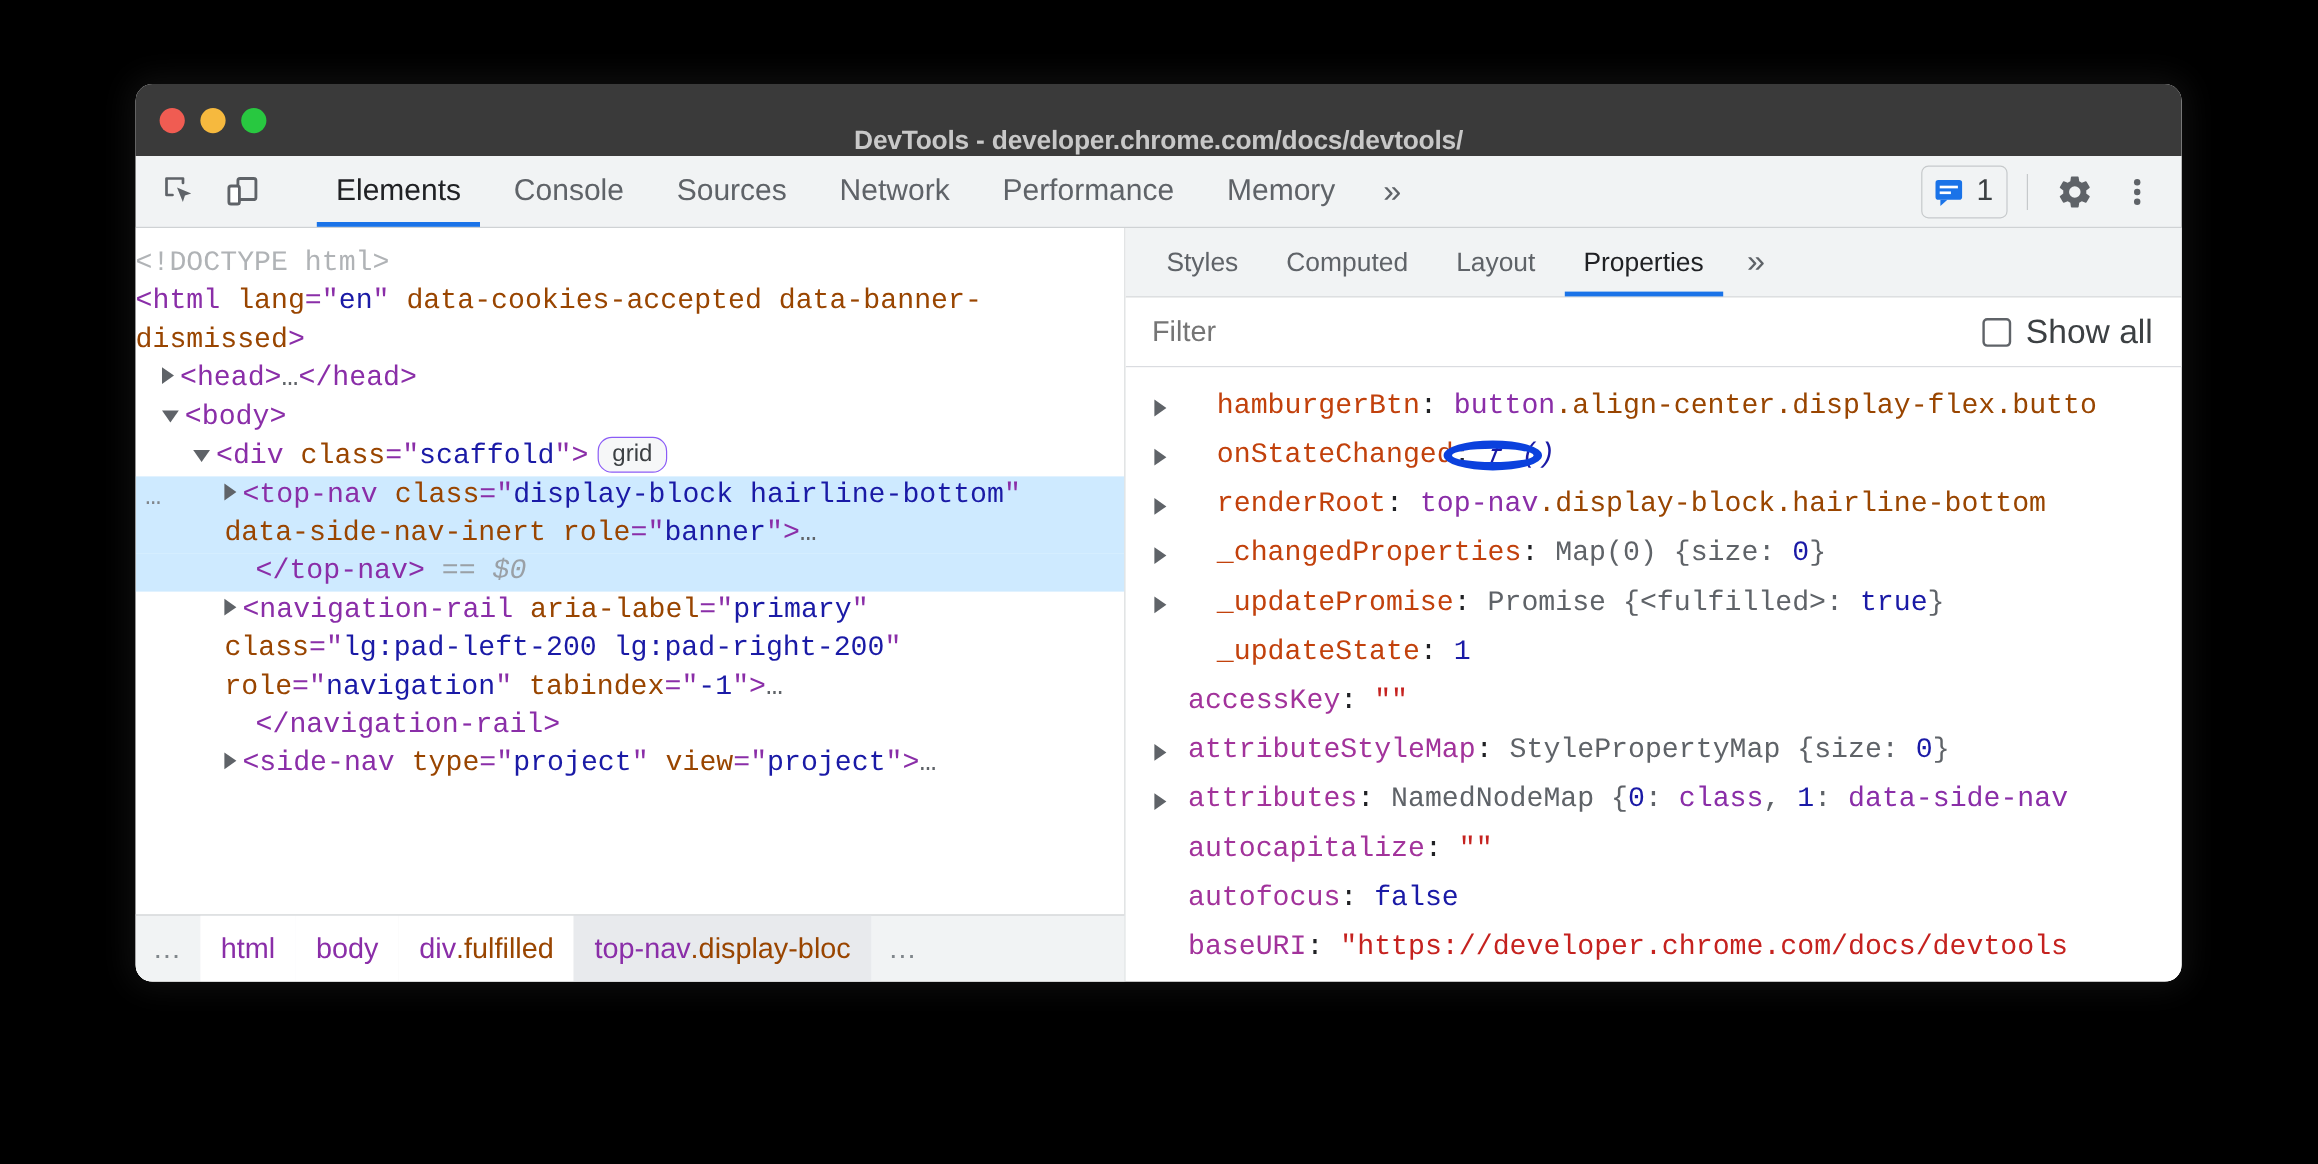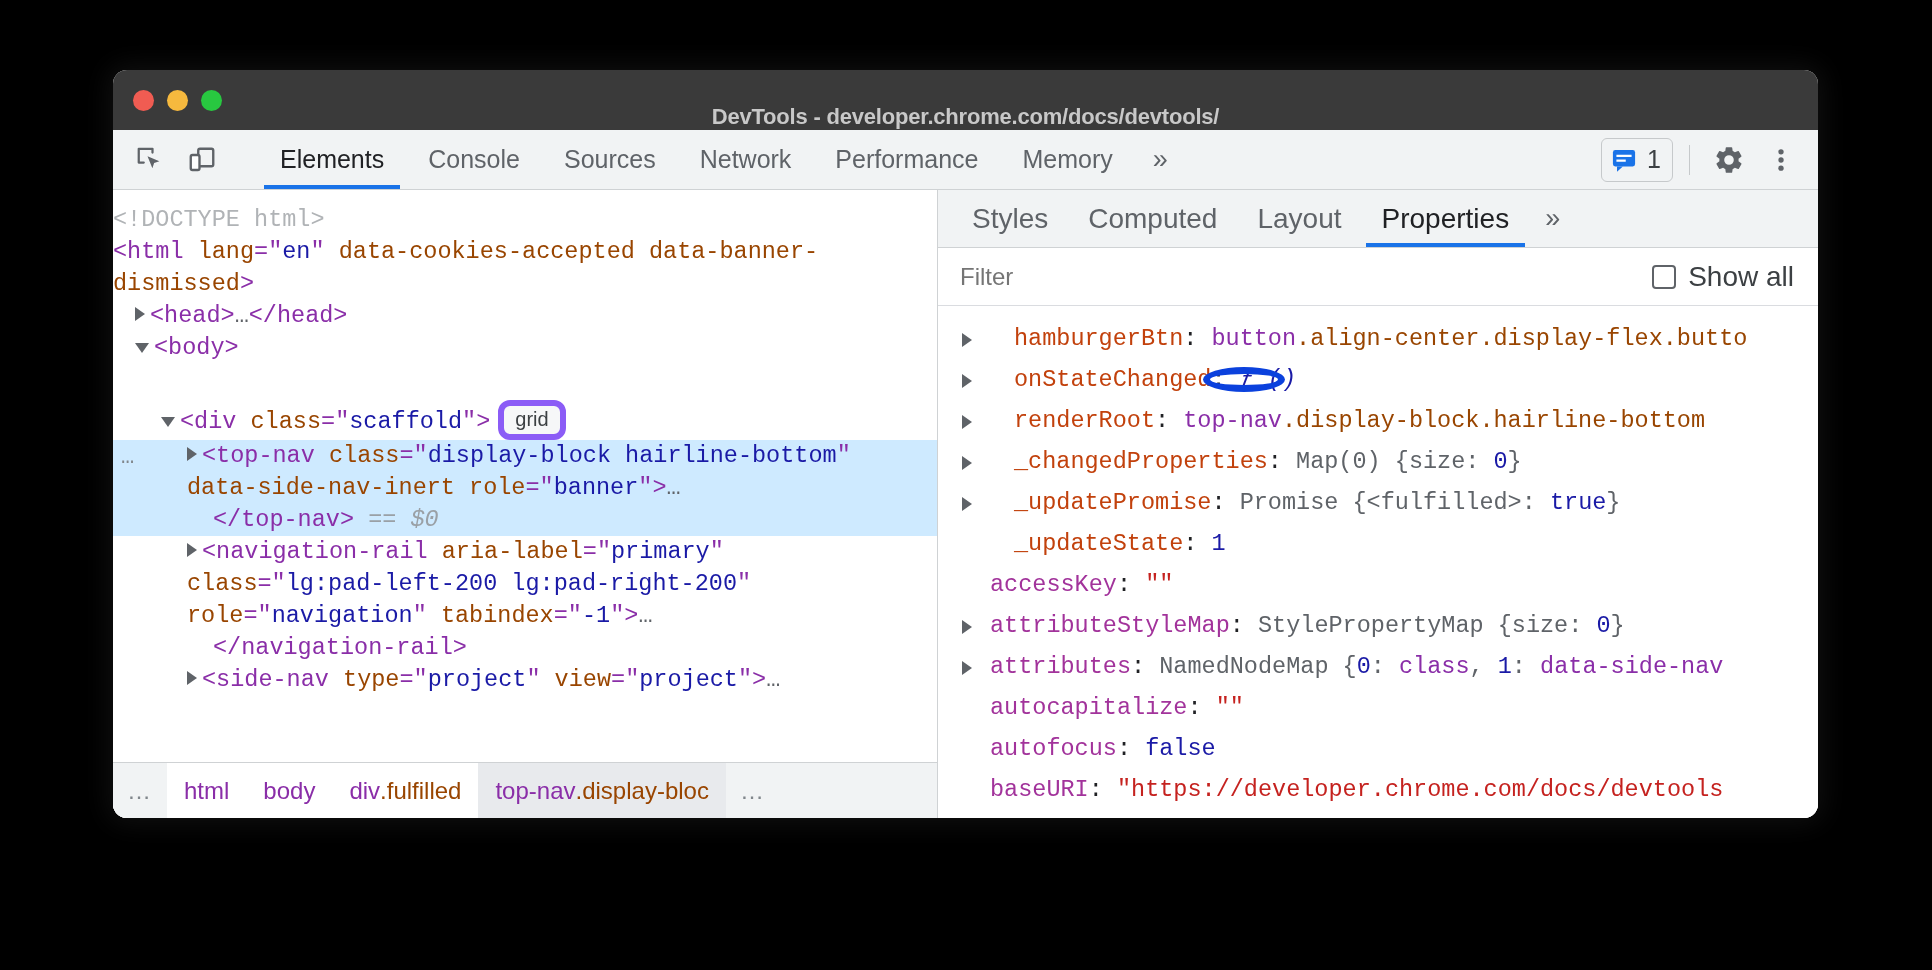--- a/index.html
+++ b/index.html
@@ -211,31 +211,30 @@
   .t-doctype { color: #b0b3b6; }
   .t-tag   { color: #8a2ea8; }
   .t-attr  { color: #994500; }
   .t-val   { color: #1a1aa6; }
   .t-eq    { color: #8a2ea8; }
   .t-dollar { color: #9aa0a6; font-style: italic; }
   .t-ellip { color: #5f6368; }
 
   .badge-grid {
     display: inline-block;
-    border: 6px solid #8b5cf6;
+    border: 1px solid #8b5cf6;
     border-radius: 12px;
     padding: 0px 11px 2px 11px;
     font-size: 20px;
     font-family: "Liberation Sans", sans-serif;
     color: #3c4043;
     background: #f6f7f8;
     margin-left: 8px;
     vertical-align: 2px;
     line-height: 26px;
-    margin-top: 36px;
   }
 
   
   .crumbs {
     height: 56px;
     border-top: 1px solid #cfd2d4;
     background: #f1f3f4;
     display: flex;
     align-items: stretch;
     font-size: 24px;
@@ -262,21 +261,21 @@
     border-bottom: 1px solid #cfd2d4;
     display: flex;
     align-items: stretch;
     padding-left: 14px;
   }
   .ptab {
     position: relative;
     display: flex;
     align-items: center;
     padding: 0 20px;
-    font-size: 28px;
+    font-size: 22px;
     color: #5f6368;
     white-space: nowrap;
     cursor: default;
   }
   .ptab.active { color: #202124; }
   .ptab.active::after {
     content: "";
     position: absolute;
     left: 4px; right: 4px; bottom: 0;
     height: 4px;

